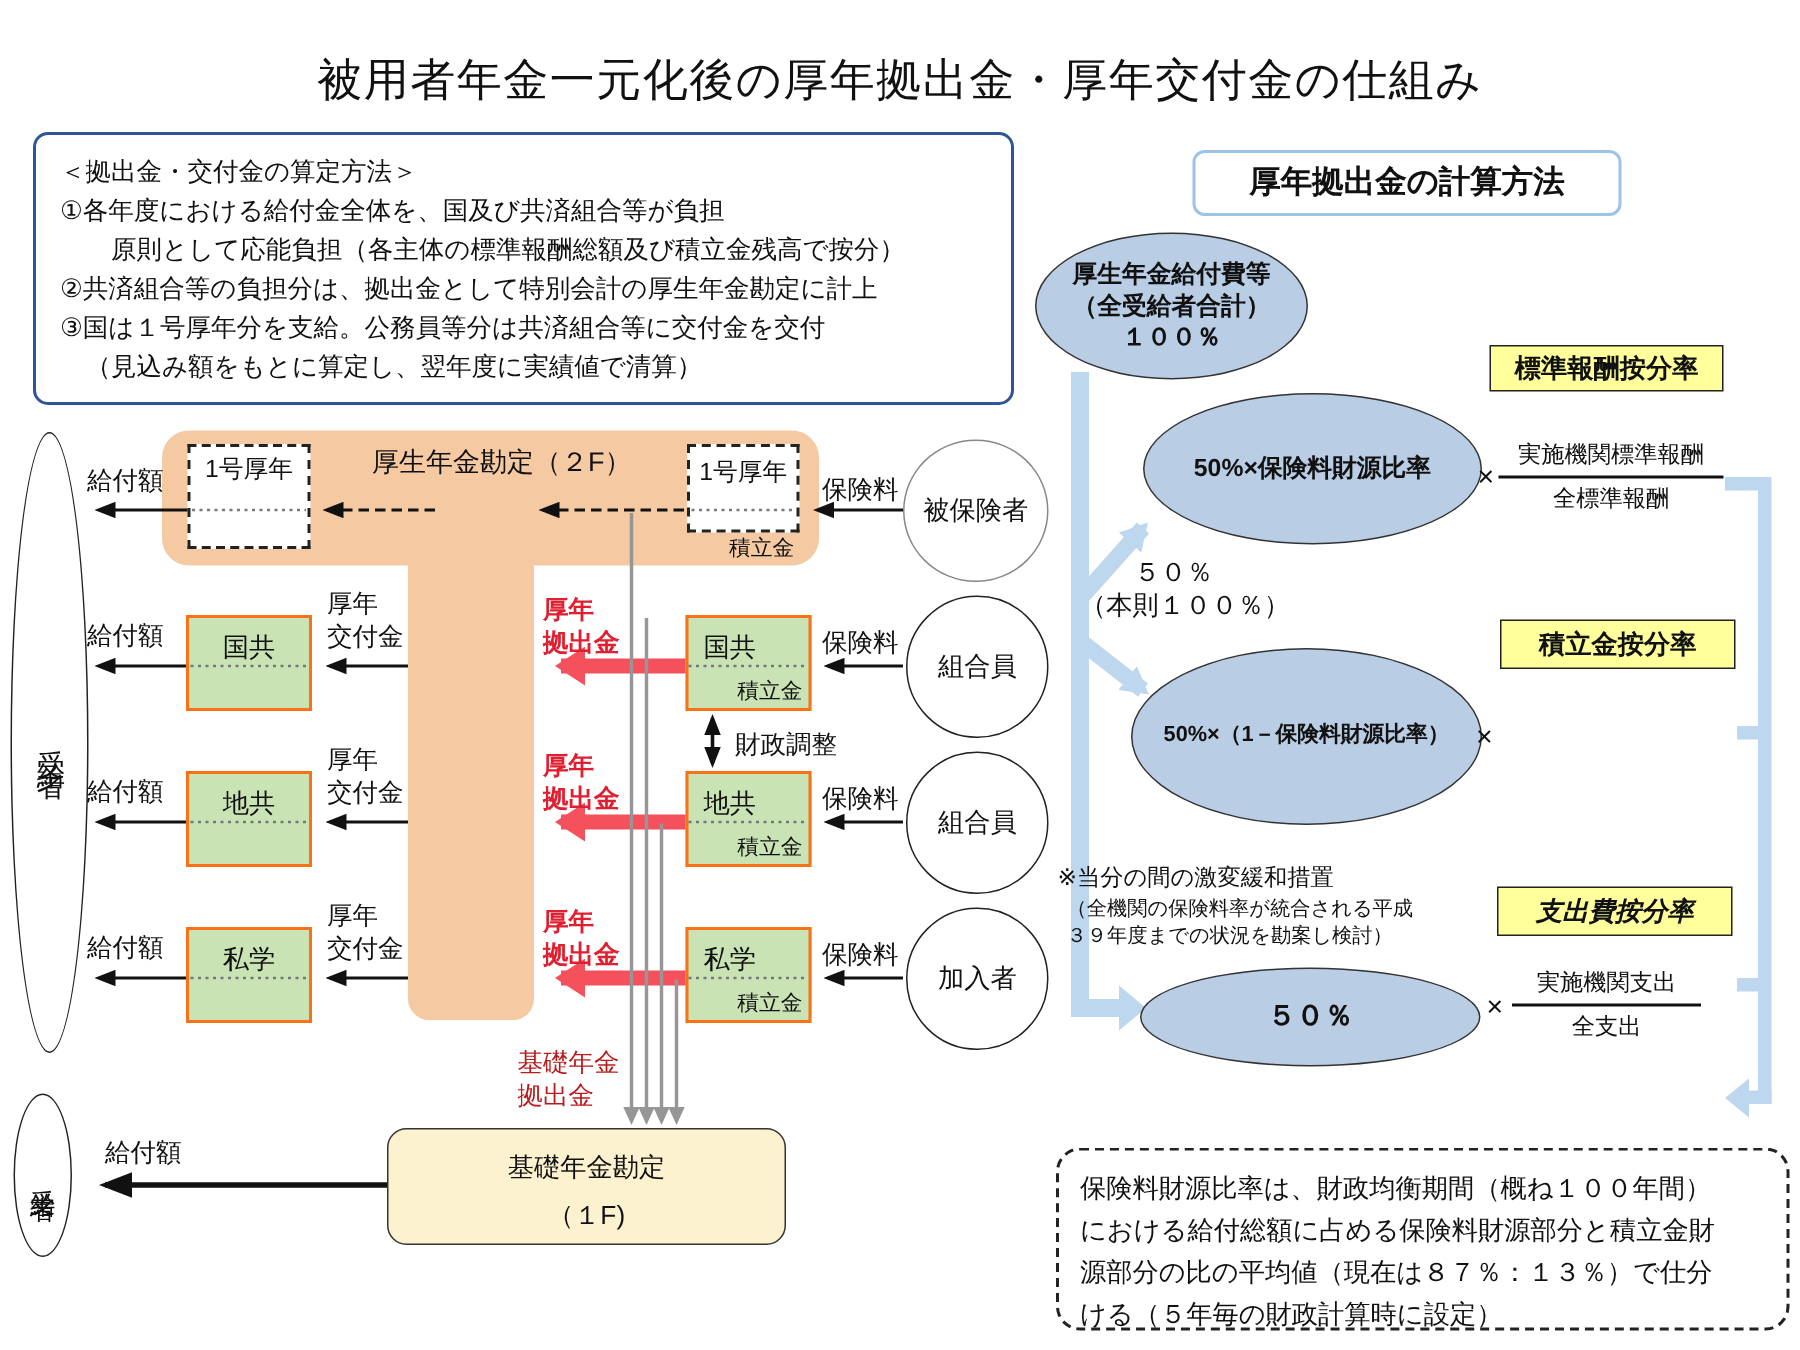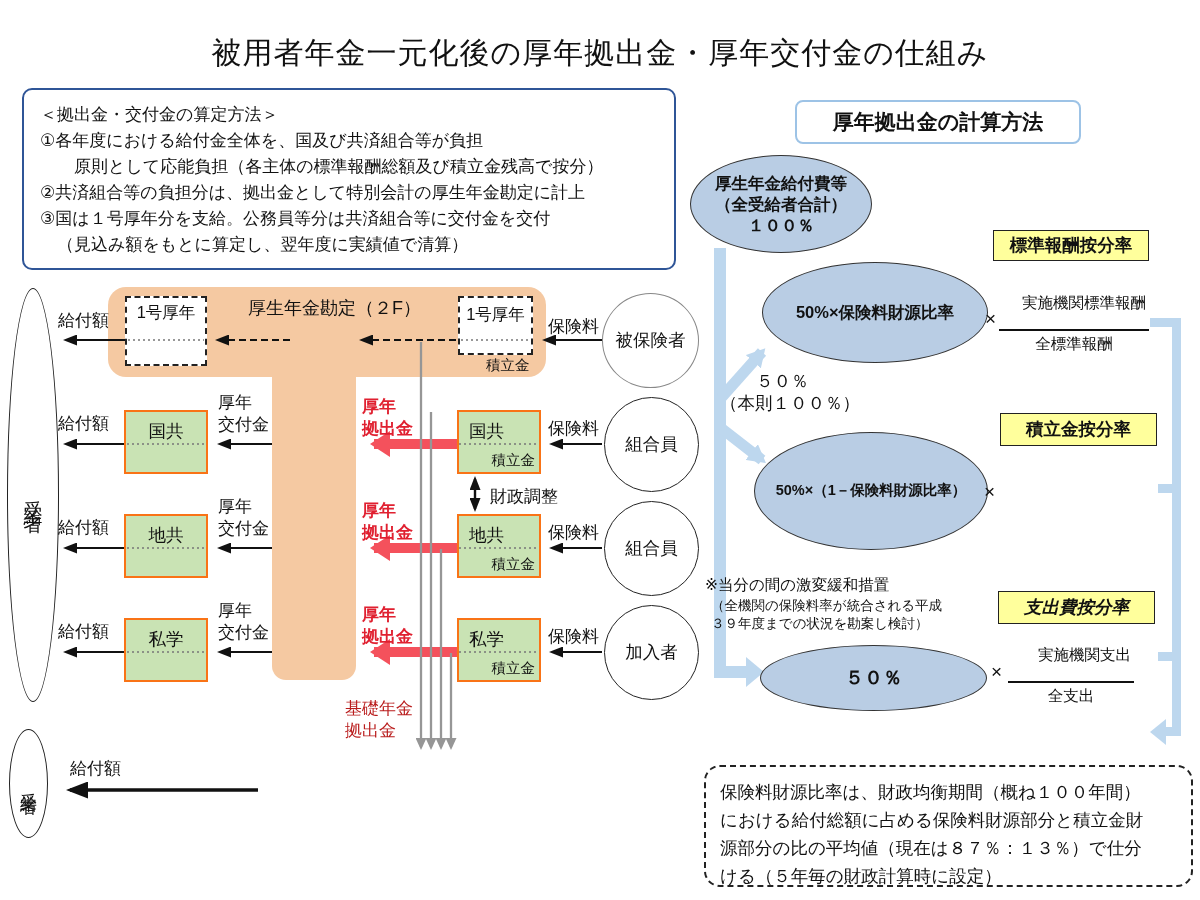--- a/index.html
+++ b/index.html
@@ -45,21 +45,21 @@
   .basic-box{left:258px;top:752px;width:266px;height:78px;background:#FDF2CF;border:1.6px solid #333;border-radius:13px;box-sizing:border-box;text-align:center;font-size:17.5px;}
   
   .calc-header{left:795px;top:100px;width:286px;height:44px;border:2.5px solid #9DC3E6;border-radius:8px;box-sizing:border-box;text-align:center;line-height:40px;font-size:21px;font-weight:bold;background:#fff;}
   .bell{background:#B9CDE4;border:1.6px solid #333;border-radius:50%;box-sizing:border-box;text-align:center;font-weight:bold;}
   .e-total{left:690px;top:155px;width:182px;height:98px;font-size:16.5px;line-height:21px;padding-top:17px;}
   .e-f1{left:762px;top:262px;width:226px;height:101px;font-size:16.5px;line-height:98px;}
   .e-f2{left:754px;top:432px;width:234px;height:118px;font-size:14.5px;line-height:115px;}
   .e-f3{left:760px;top:645px;width:227px;height:66px;font-size:19px;line-height:63px;}
   .times{font-size:19px;}
   .frac{position:absolute;text-align:center;font-size:15.5px;}
-  .frac .num{border-bottom:2px solid #111;padding:0 3px 15px;text-align:right;}
+  .frac .num{border-bottom:2px solid #111;padding:0 3px 3px;}
   .frac .den{padding-top:3px;}
   .ylabel{background:#FFFF9C;border:1.5px solid #222;box-sizing:border-box;text-align:center;font-size:17.5px;font-weight:bold;}
   .note1{font-size:15.5px;}
   .note-small{font-size:13.5px;}
   .sum-line{left:850px;top:735px;width:302px;text-align:right;font-size:17.5px;font-weight:bold;}
   .foot-box{left:704px;top:765px;width:489px;height:122px;border:2px dashed #222;border-radius:16px;box-sizing:border-box;padding:11px 14px;font-size:17.5px;line-height:28px;white-space:nowrap;}
 </style>
 </head>
 <body>
 
@@ -126,20 +126,24 @@
   <div class="abs z2 gbox gbox-r" style="left:457px;top:618px;">
     <div class="nm">私学</div>
     <div class="rsv">積立金</div>
   </div>
 
   <div class="abs z2 circle c-insured"><span>被保険者</span></div>
   <div class="abs z2 circle c-row" style="top:397px;"><span>組合員</span></div>
   <div class="abs z2 circle c-row" style="top:501px;"><span>組合員</span></div>
   <div class="abs z2 circle c-row" style="top:605px;"><span>加入者</span></div>
 
+  <div class="abs z2 basic-box">
+    <div style="margin-top:13px;">基礎年金勘定</div>
+    <div style="margin-top:8px;">（１F)</div>
+  </div>
 
   <div class="abs z2 calc-header"><span>厚年拠出金の計算方法</span></div>
   <div class="abs z2 bell e-total">
     <div>厚生年金給付費等</div>
     <div>（全受給者合計）</div>
     <div>１００％</div>
   </div>
   <div class="abs z2 bell e-f1"><span>50%×保険料財源比率</span></div>
   <div class="abs z2 bell e-f2"><span>50%×（1－保険料財源比率）</span></div>
   <div class="abs z2 bell e-f3"><span>５０％</span></div>

